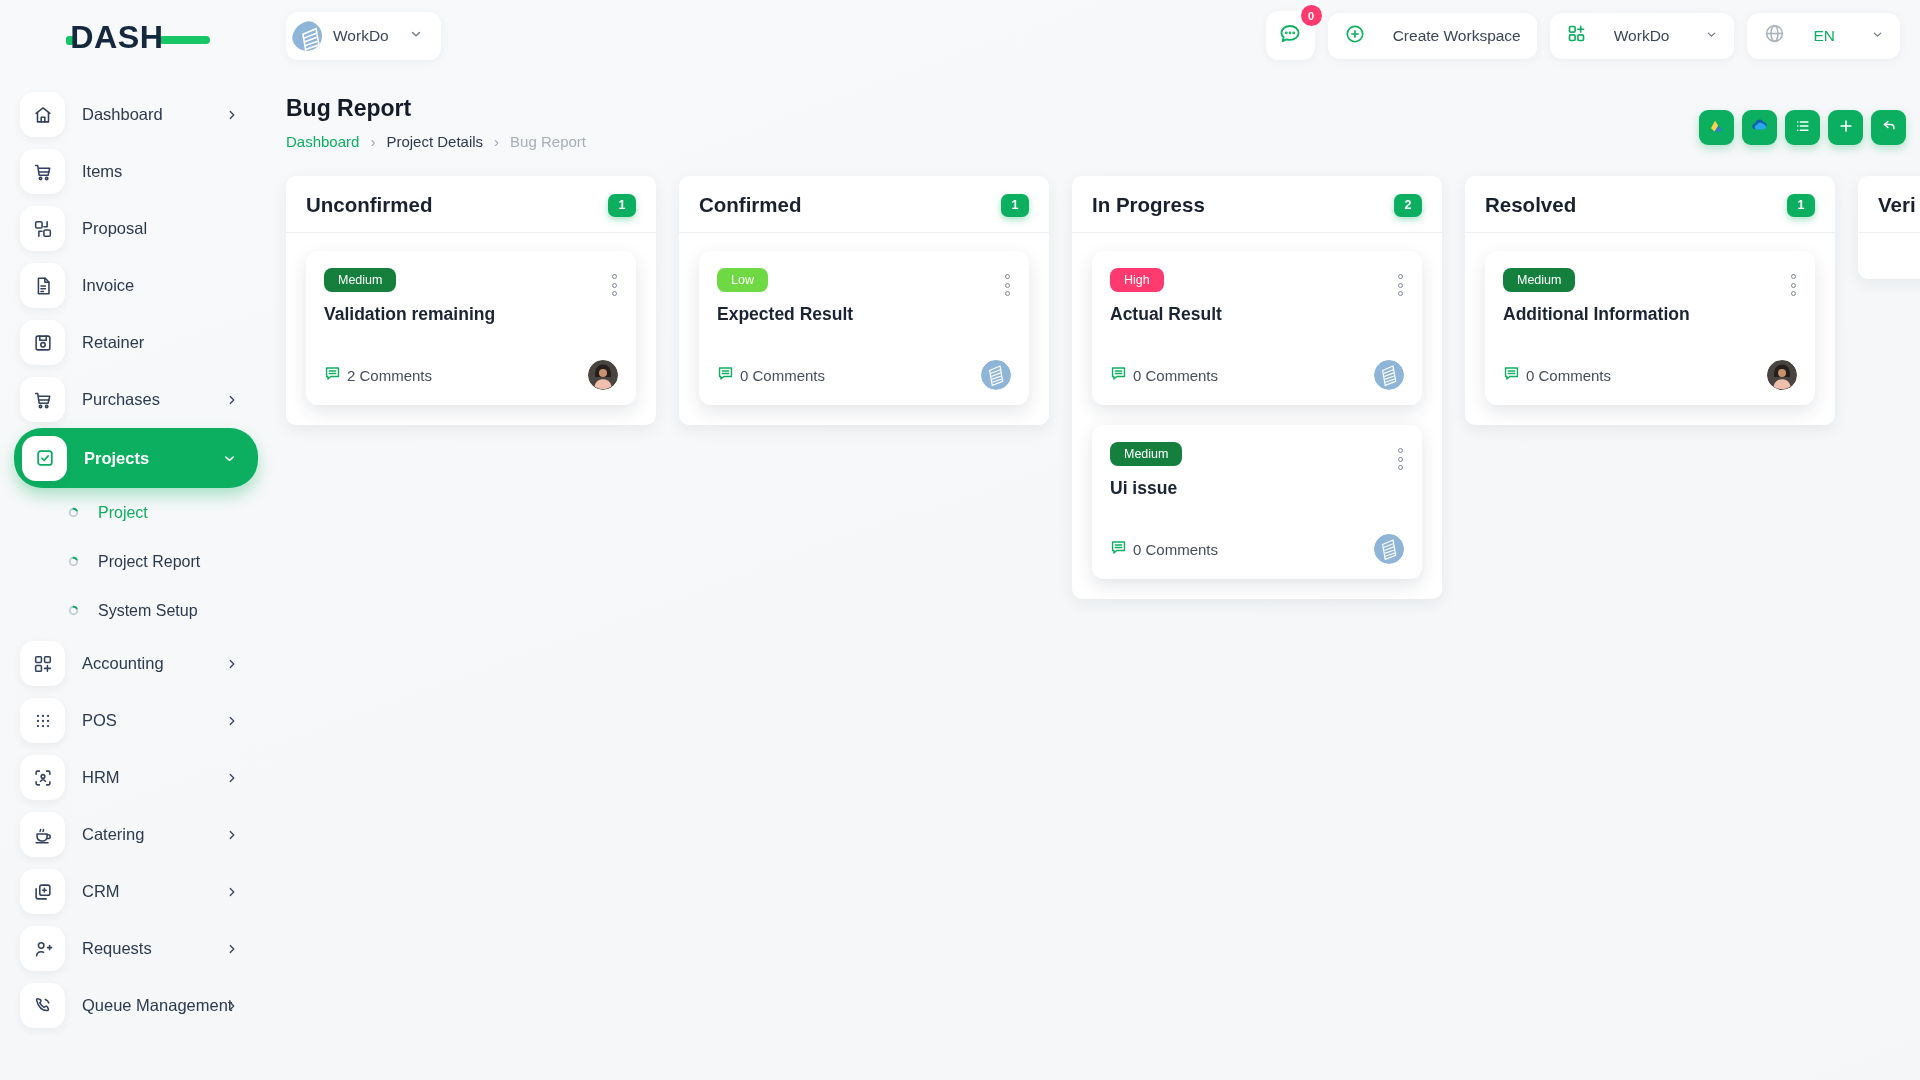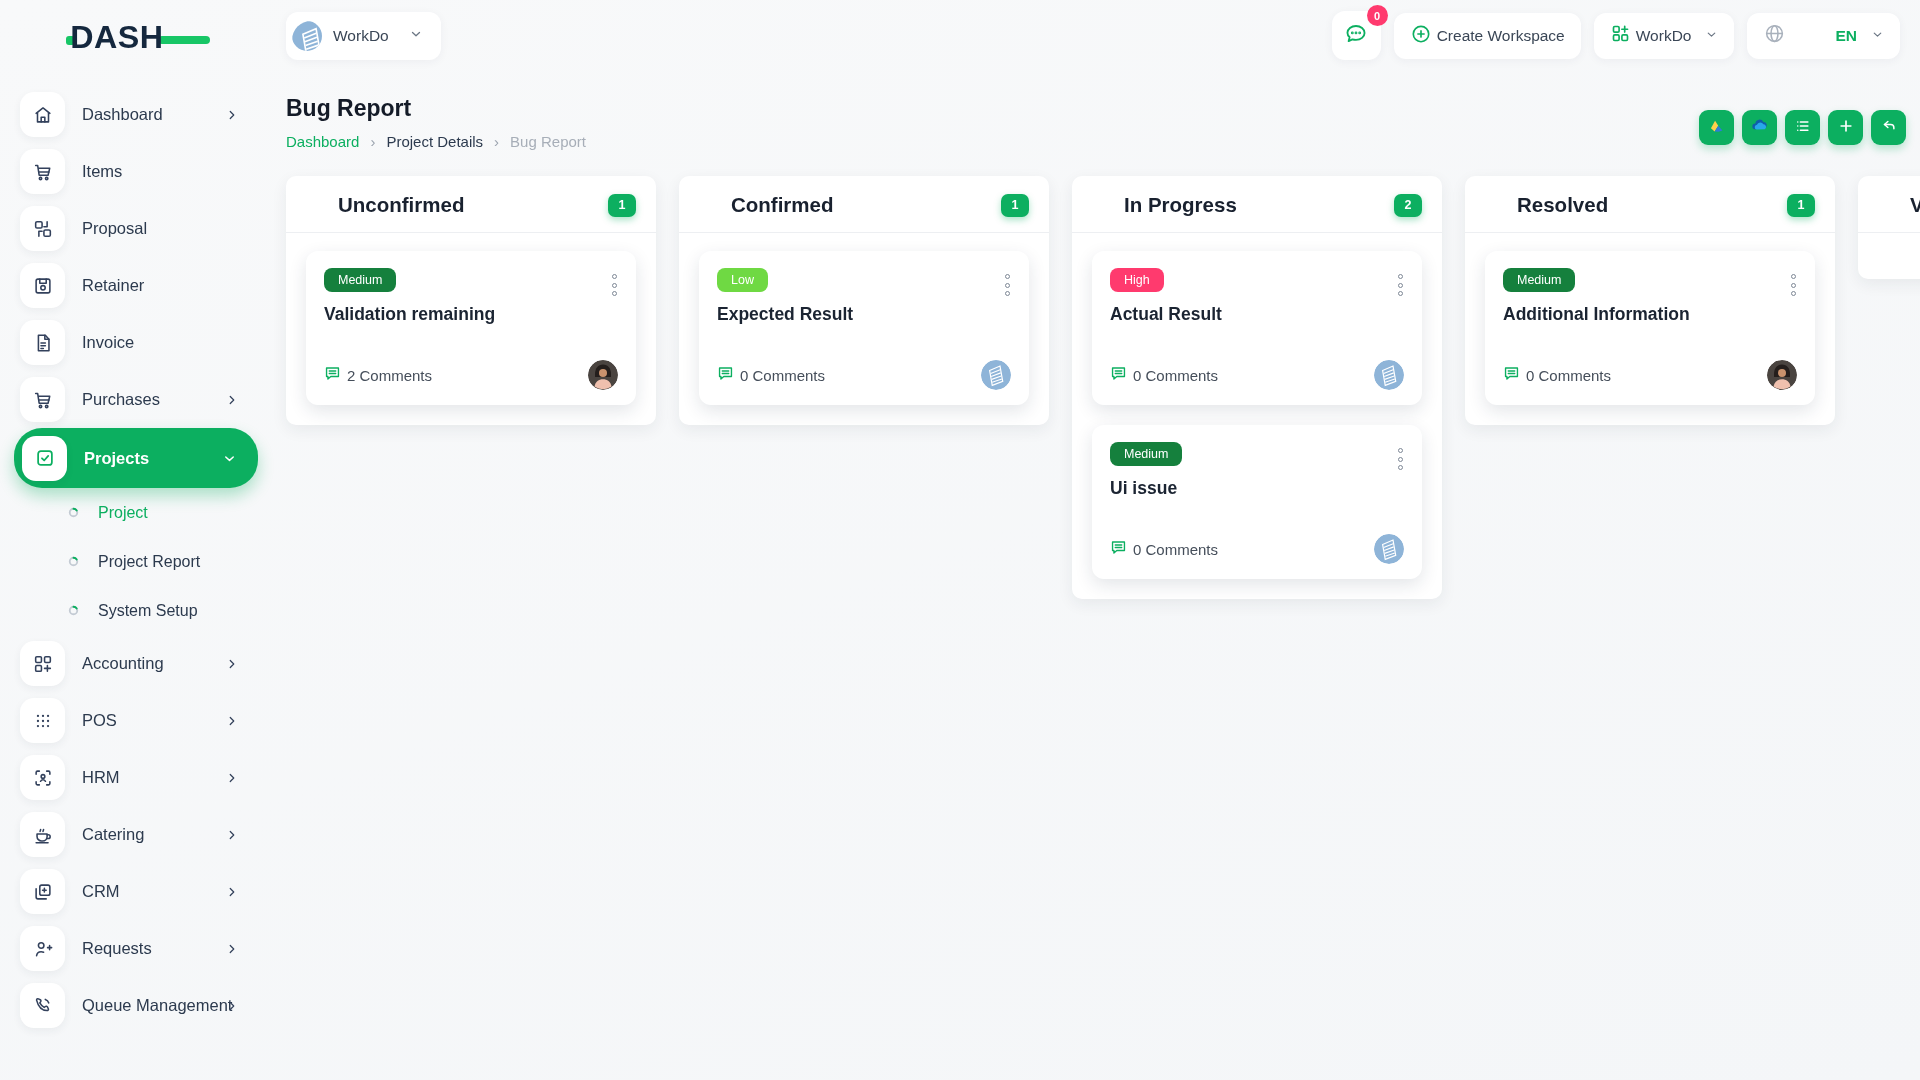--- a/index.html
+++ b/index.html
@@ -15,22 +15,22 @@
 
   .pill { background:#fff; border-radius:12px; box-shadow:0 2px 10px rgba(30,45,70,.05); display:flex; align-items:center; cursor:pointer; }
   .ws-pill { position:absolute; left:286px; top:12px; height:48px; padding:0 18px 0 6px; gap:11px; }
   .ws-avatar { width:38px; height:38px; border-radius:50%; }
   .pill-label { font-size:15.5px; color:#3A4656; font-weight:500; }
   .caret { margin-left:9px; }
 
   .top-right { position:absolute; right:20px; top:11px; display:flex; gap:13px; align-items:center; }
   .icon-sq { width:49px; height:49px; border-radius:13px; background:#fff; box-shadow:0 2px 10px rgba(30,45,70,.05); display:flex; align-items:center; justify-content:center; position:relative; cursor:pointer; }
   .msg-badge { position:absolute; top:-6px; right:-7px; min-width:21px; height:21px; border-radius:50%; background:#FF3A6E; color:#fff; font-size:11px; display:flex; align-items:center; justify-content:center; font-weight:700; }
-  .tr-pill { height:46px; padding:0 16px; gap:5px; }
-  .lang-label { color:#0CAF60; font-weight:700; font-size:15.5px;margin-left:44px; }
+  .tr-pill { height:46px; padding:0 16px; gap:27px; }
+  .lang-label { color:#0CAF60; font-weight:400; font-size:15.5px; }
 
   
   .sidebar { position:absolute; top:86px; left:0; width:272px; }
   .s-item { height:57px; display:flex; align-items:center; padding-left:20px; position:relative; cursor:pointer; }
   .s-iconbox { width:45px; height:45px; border-radius:14px; background:#fff; box-shadow:0 3px 9px rgba(30,45,70,.06); display:flex; align-items:center; justify-content:center; flex:0 0 45px; }
   .s-label { margin-left:17px; font-size:16.5px; font-weight:500; color:#2C3A4E; }
   .s-chev { position:absolute; right:33px; color:#32405A; display:flex; }
   .s-item.active { background:#0CAF60; border-radius:28px; margin:0 14px 0 14px; padding-left:8px; height:60px; box-shadow:0 8px 16px rgba(12,175,96,.32); }
   .s-item.active .s-label { color:#fff; font-weight:700; }
   .s-item.active .s-chev { right:21px; color:#fff; }
@@ -45,21 +45,21 @@
   .bc-mid { color:#2C3A4E; cursor:pointer; }
   .bc-cur { color:#A7AEB8; }
   .bc-sep { color:#9BA3AE; font-size:15px; }
 
   .actions { position:absolute; right:14px; top:110px; display:flex; gap:8px; }
   .action-btn { width:35px; height:35px; border-radius:9px; background:#0CAF60; display:flex; align-items:center; justify-content:center; cursor:pointer; box-shadow:0 4px 9px rgba(12,175,96,.28); }
 
   
   .board { position:absolute; left:286px; top:176px; display:flex; gap:23px; align-items:flex-start; }
   .kcol { width:370px; background:#fff; border-radius:10px; box-shadow:0 5px 16px rgba(25,39,62,.07); flex:0 0 370px; }
-  .kcol-head { display:flex; justify-content:space-between; align-items:center; padding:17px 20px 15px;margin-left:32px; }
+  .kcol-head { display:flex; justify-content:space-between; align-items:center; padding:17px 20px 15px; }
   .kcol-title { font-size:20.5px; font-weight:700; color:#19212F; }
   .kcount { min-width:28px; height:23px; padding:0 8px; border-radius:7px; background:#0CAF60; color:#fff; font-size:12.5px; font-weight:600; display:flex; align-items:center; justify-content:center; box-shadow:0 3px 7px rgba(12,175,96,.35); }
   .kcol-divider { height:1px; background:#EDEFF2; }
   .kcol-body { padding:18px 20px 20px; display:flex; flex-direction:column; gap:20px; }
   .kcol.empty .kcol-body { min-height:46px; padding:0; }
 
   .kcard { position:relative; border-radius:12px; background:#fff; box-shadow:0 6px 18px rgba(25,39,62,.12); padding:17px 18px 15px; min-height:154px; display:flex; flex-direction:column; cursor:pointer; }
   .prio { display:inline-block; width:max-content; padding:5px 14px; border-radius:8px; font-size:12.5px; font-weight:500; color:#fff; }
   .prio.medium { background:#15803d; }
   .prio.low { background:#6FD943; }
@@ -195,37 +195,37 @@
           <rect x="13" y="13" width="7" height="7" rx="1.5"></rect>
           <path d="M16.5 4v5.5H13M7.5 20v-5.5H11"></path>
         </svg>
       </span>
     <span class="s-label">Proposal</span>
   </div>
 
   <div class="s-item">
     <span class="s-iconbox">
         <svg width="22" height="22" viewBox="0 0 24 24" fill="none" stroke="#33415C" stroke-width="1.7" stroke-linecap="round" stroke-linejoin="round">
+          <path d="M7 3.5h7.5L18.5 8v12.5H7z"></path>
+          <path d="M14 3.5V8h4.5"></path>
+          <path d="M9.8 12h4.8M9.8 15h4.8M9.8 18h2.6"></path>
+        </svg>
+      </span>
+    <span class="s-label">Invoice</span>
+  </div>
+
+  <div class="s-item">
+    <span class="s-iconbox">
+        <svg width="22" height="22" viewBox="0 0 24 24" fill="none" stroke="#33415C" stroke-width="1.7" stroke-linecap="round" stroke-linejoin="round">
           <rect x="4.5" y="4.5" width="15" height="15" rx="2"></rect>
           <path d="M8.5 4.5V9h7V4.5"></path>
           <circle cx="12" cy="14" r="2.4"></circle>
         </svg>
       </span>
     <span class="s-label">Retainer</span>
-  </div>
-
-  <div class="s-item">
-    <span class="s-iconbox">
-        <svg width="22" height="22" viewBox="0 0 24 24" fill="none" stroke="#33415C" stroke-width="1.7" stroke-linecap="round" stroke-linejoin="round">
-          <path d="M7 3.5h7.5L18.5 8v12.5H7z"></path>
-          <path d="M14 3.5V8h4.5"></path>
-          <path d="M9.8 12h4.8M9.8 15h4.8M9.8 18h2.6"></path>
-        </svg>
-      </span>
-    <span class="s-label">Invoice</span>
   </div>
 
   <div class="s-item">
     <span class="s-iconbox">
         <svg width="22" height="22" viewBox="0 0 24 24" fill="none" stroke="#33415C" stroke-width="1.7" stroke-linecap="round" stroke-linejoin="round">
           <path d="M4 5h2.2l1.6 10.5h9.7L19.3 8H7"></path>
           <path d="M8 12h10.5"></path>
           <circle cx="9.3" cy="19" r="1.3"></circle>
           <circle cx="16" cy="19" r="1.3"></circle>
         </svg>

